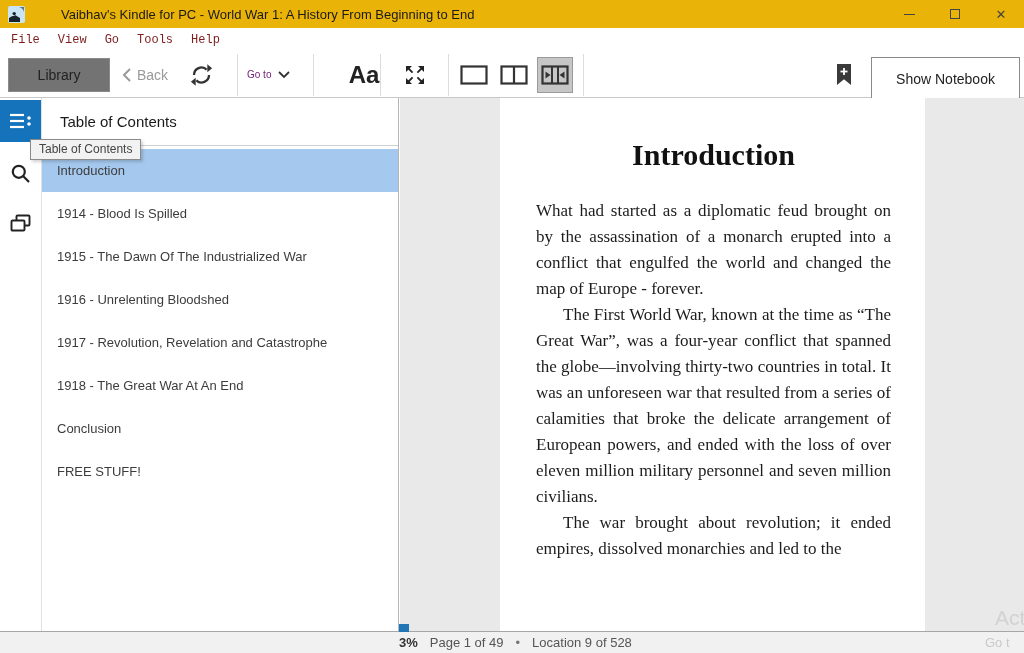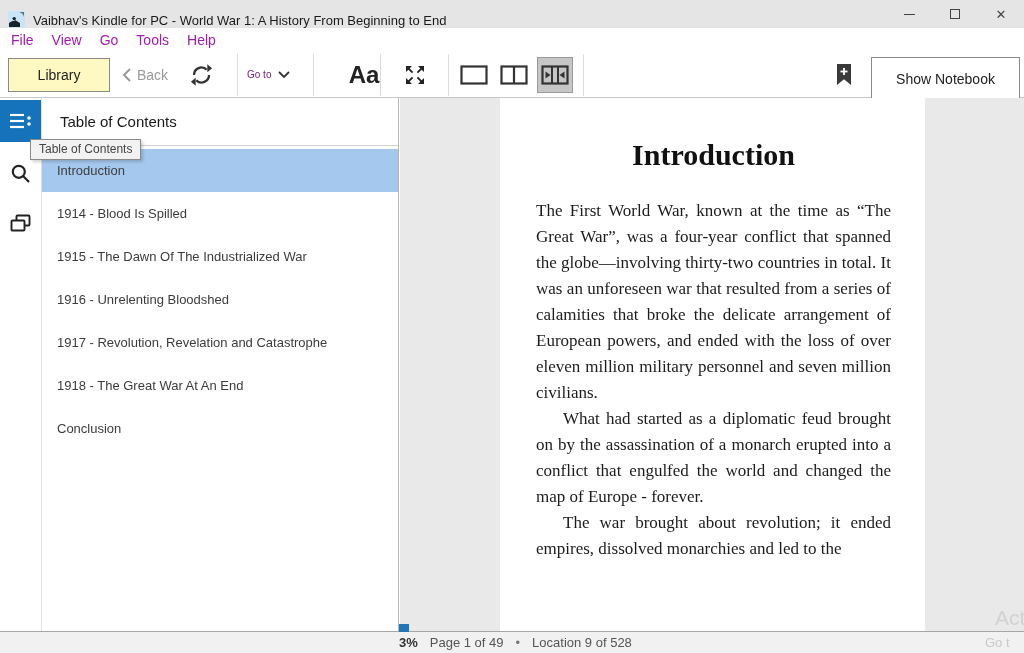--- a/index.html
+++ b/index.html
@@ -2,41 +2,41 @@
 <html><head>
 <meta charset="utf-8">
 <style>
   * { margin:0; padding:0; box-sizing:border-box; }
   html,body { width:1024px; height:653px; overflow:hidden; }
   body { position:relative; font-family:"Liberation Sans", sans-serif; background:#fff; color:#222;
          --accent:#1473ba; --selection:#a5c9ee; --reading-bg:#e9e9e9; --statusbar-bg:#f1f1f1;
          --marker:#2176b8; --watermark:#d2d2d2; }
 
   
-  .titlebar { position:absolute; left:0; top:0; width:1024px; height:28px; background:#e5e5e5;
-              display:flex; align-items:flex-end; }
+  .titlebar { position:absolute; left:0; top:0; width:1024px; height:28px; background:#eab308;
+              display:flex; align-items:center;gap:28px; }
   .app-icon { margin:0 8px 0 8px; width:17px; height:17px; flex:0 0 auto; }
   .title-text { font-size:13px; color:#1a1a1a; white-space:nowrap; }
   .win-controls { position:absolute; right:0; top:0; height:28px; display:flex; }
   .win-btn { width:46px; height:28px; display:flex; align-items:center; justify-content:center; color:#444; }
   .min-glyph { width:11px; height:1px; background:#444; }
   .max-glyph { width:10px; height:10px; border:1px solid #444; }
   .close-glyph { font-size:13px; line-height:1; color:#444; }
 
   
   .menubar { position:absolute; left:0; top:28px; width:1024px; height:24px; background:#fff;
              display:flex; align-items:center; padding-left:2px; }
-  .menu-item { font-size:14px; color:#a21caf; padding:0 9px; height:24px; line-height:24px; }
+  .menu-item { font-size:12px; color:#7f1d1d; padding:0 9px; height:24px; line-height:24px;font-family:Liberation Mono, monospace; }
 
   
   .toolbar { position:absolute; left:0; top:52px; width:1024px; height:46px; background:#fff;
              border-bottom:1px solid #c8c8c8; }
   .toolbar > * { position:absolute; }
   .tb-center { display:flex; align-items:center; justify-content:center; }
-  .library-btn { left:8px; top:6px; width:102px; height:34px; border:1px solid #8a8a8a; background:#fef9c3;
+  .library-btn { left:8px; top:6px; width:102px; height:34px; border:1px solid #8a8a8a; background:#737373;
                  font-size:14px; color:#222; }
   .back-ctl { left:122px; top:0; height:45px; color:#9a9a9a; font-size:14px; gap:6px; }
   .refresh-btn { left:186px; top:0; height:45px; width:30px; }
   .tb-divider { top:2px; width:1px; height:42px; background:#dcdcdc; }
   .d1 { left:237px; } .d2 { left:313px; } .d3 { left:380px; } .d4 { left:448px; } .d5 { left:583px; }
   .goto-ctl { left:247px; top:0; height:45px; font-size:10px; color:#701a75; gap:7px; }
   .font-btn { left:343px; top:0; height:45px; width:42px; font-size:24px; font-weight:bold; color:#222; }
   .expand-btn { left:400px; top:0; height:45px; width:30px; }
   .page-icon-btn { top:5px; width:36px; height:36px; }
   .p1 { left:456px; } .p2 { left:496px; } .p3 { left:537px; }
@@ -259,31 +259,34 @@
         </div>
         <div class="toc-item">
           <span>1917 - Revolution, Revelation and Catastrophe</span>
         </div>
         <div class="toc-item">
           <span>1918 - The Great War At An End</span>
         </div>
         <div class="toc-item">
           <span>Conclusion</span>
         </div>
+        <div class="toc-item">
+          <span>FREE STUFF!</span>
+        </div>
     </div>
   </div>
 
   <div class="tooltip">Table of Contents</div>
 
   <div class="reading">
     <div class="page">
       <div class="page-inner">
         <div class="chapter-title">Introduction</div>
-        <p class="para">The First World War, known at the time as “The Great War”, was a four-year conflict that spanned the globe—involving thirty-two countries in total. It was an unforeseen war that resulted from a series of calamities that broke the delicate arrangement of European powers, and ended with the loss of over eleven million military personnel and seven million civilians.</p>
-          <p class="para">What had started as a diplomatic feud brought on by the assassination of a monarch erupted into a conflict that engulfed the world and changed the map of Europe - forever.</p>
+        <p class="para">What had started as a diplomatic feud brought on by the assassination of a monarch erupted into a conflict that engulfed the world and changed the map of Europe - forever.</p>
+          <p class="para">The First World War, known at the time as “The Great War”, was a four-year conflict that spanned the globe—involving thirty-two countries in total. It was an unforeseen war that resulted from a series of calamities that broke the delicate arrangement of European powers, and ended with the loss of over eleven million military personnel and seven million civilians.</p>
           <p class="para">The war brought about revolution; it ended empires, dissolved monarchies and led to the</p>
       </div>
     </div>
     <div class="watermark-act">Act</div>
   </div>
 </div>
 
 <div class="progress-marker"></div>
 
 <div class="statusbar">

